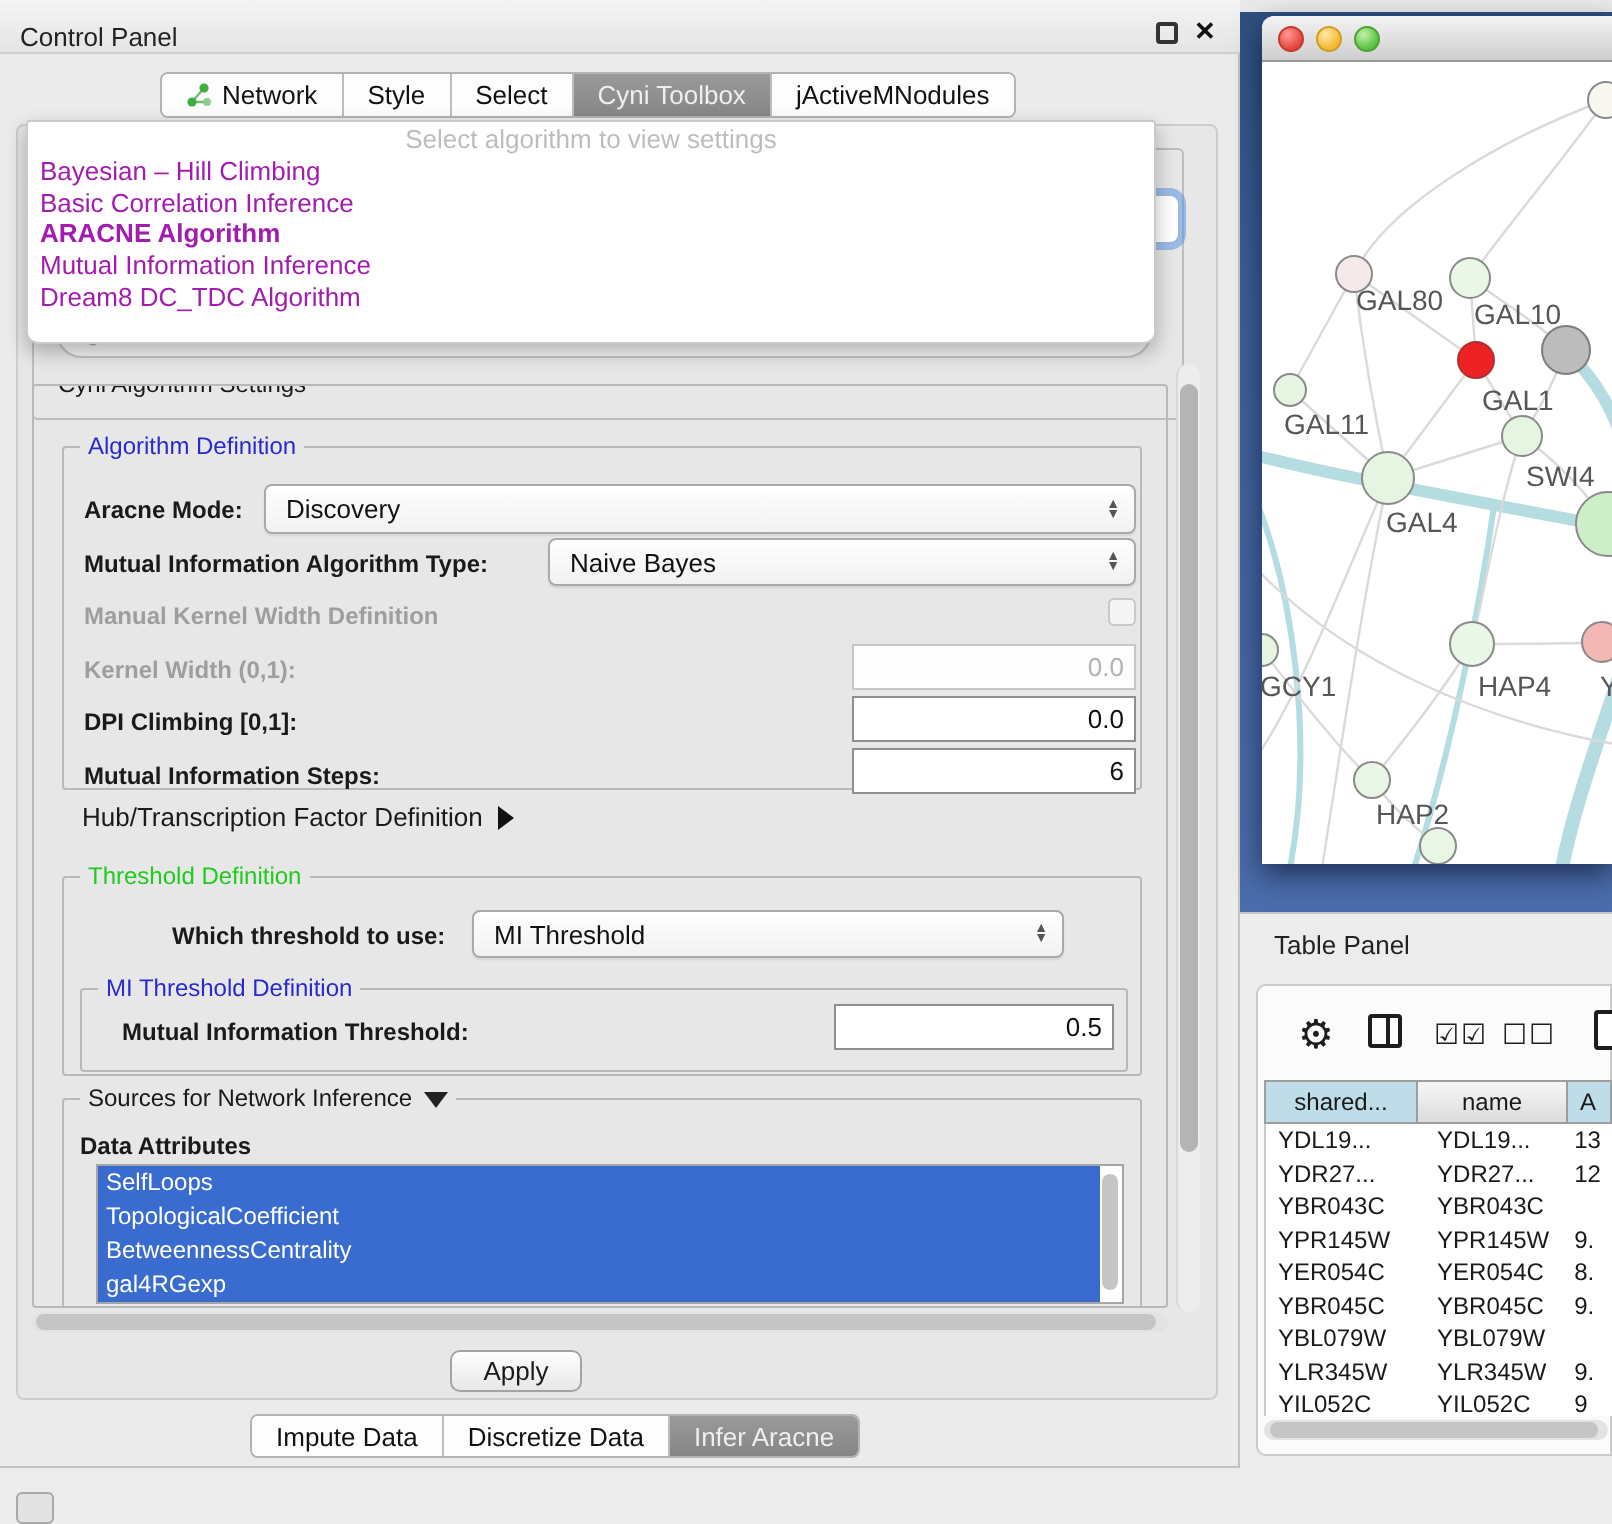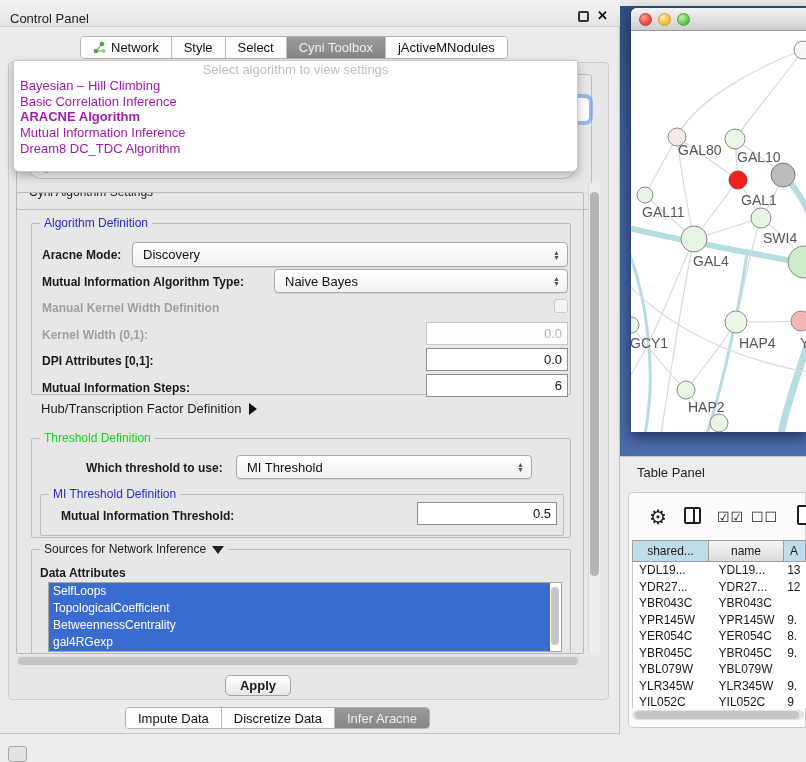--- a/index.html
+++ b/index.html
@@ -73,21 +73,21 @@
   .attr-item { height:17px; font-size:12px; color:#fff; line-height:17px; padding-left:4px; width:501px; }
   .attr-scroll { position:absolute; right:2px; top:4px; width:8px; height:58px;
     background:#c6c6c6; border-radius:4px; }
 
   .vscroll-track { background:#ededed; border-left:1px solid #d8d8d8; border-radius:6px; }
   .vscroll-thumb { position:absolute; left:1px; width:9px; background:#b4b4b4; border-radius:5px; }
   .hscroll-track { background:#e3e3e3; border-radius:6px; }
   .hscroll-thumb { position:absolute; top:1px; height:8px; background:#c5c5c5; border-radius:4px; }
 
   .apply-btn { width:66px; height:21px; background:linear-gradient(#ffffff,#e7e7e7);
-    border:1px solid #a3a3a3; border-radius:5px; font-size:13px; text-align:center; line-height:19px;font-weight:bold; }
+    border:1px solid #a3a3a3; border-radius:5px; font-size:13px; text-align:center; line-height:19px; }
 
   
   .popup { left:13px; top:60px; width:565px; height:112px; background:#fff;
     border:1px solid #c9c9c9; border-radius:2px 2px 6px 6px;
     box-shadow:0 4px 10px rgba(0,0,0,.28); overflow:hidden; font-size:13px; }
   .popup .ph { height:17px; line-height:17px; text-align:center; color:#bdbdbd; }
   .popup .it { height:15.7px; line-height:15.7px; padding-left:6px; color:#a21caf; }
   .popup .it.b { font-weight:bold; }
 
   
@@ -196,21 +196,21 @@
             <span>▼</span>
           </span>
       </div>
 
       <div class="abs lbl dis" style="left:10px;top:77px;">Manual Kernel Width Definition</div>
       <div class="abs checkbox" style="left:522px;top:75px;"></div>
 
       <div class="abs lbl dis" style="left:10px;top:104px;">Kernel Width (0,1):</div>
       <div class="abs field dis" style="left:394px;top:98px;width:142px;height:23px;">0.0</div>
 
-      <div class="abs lbl" style="left:10px;top:130px;">DPI Attributes [0,1]:</div>
+      <div class="abs lbl" style="left:10px;top:130px;">DPI Climbing [0,1]:</div>
       <div class="abs field" style="left:394px;top:124px;width:142px;height:23px;">0.0</div>
 
       <div class="abs lbl" style="left:10px;top:157px;">Mutual Information Steps:</div>
       <div class="abs field" style="left:394px;top:150px;width:142px;height:23px;">6</div>
     </div>
 
     <div class="abs" style="left:24px;top:208px;font-size:13px;">
       <span>Hub/Transcription Factor Definition</span><span class="arrow-right"></span>
     </div>
 

